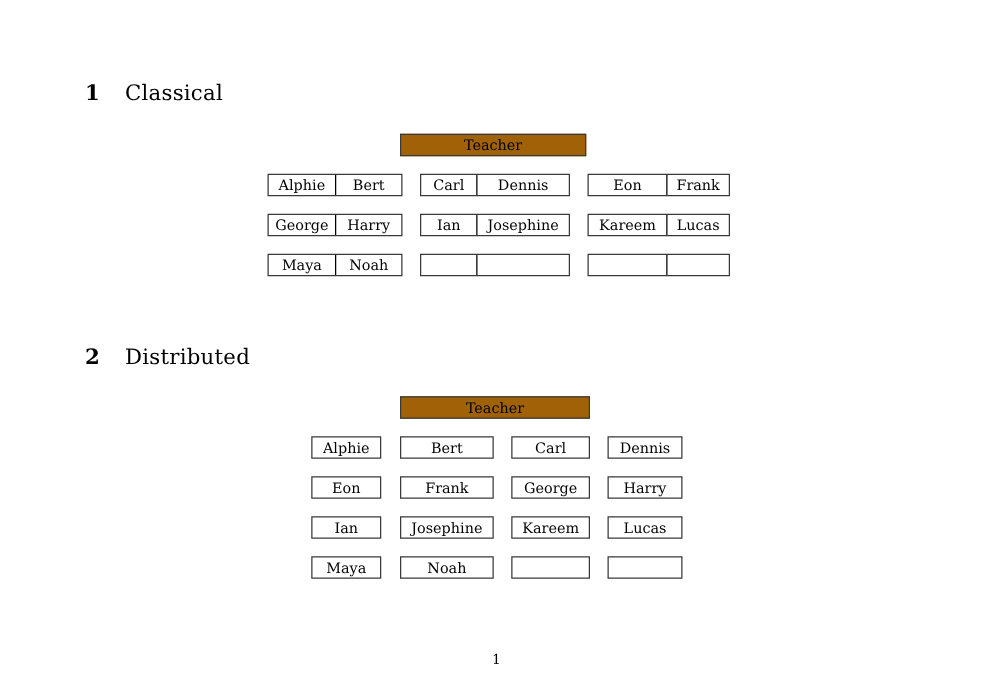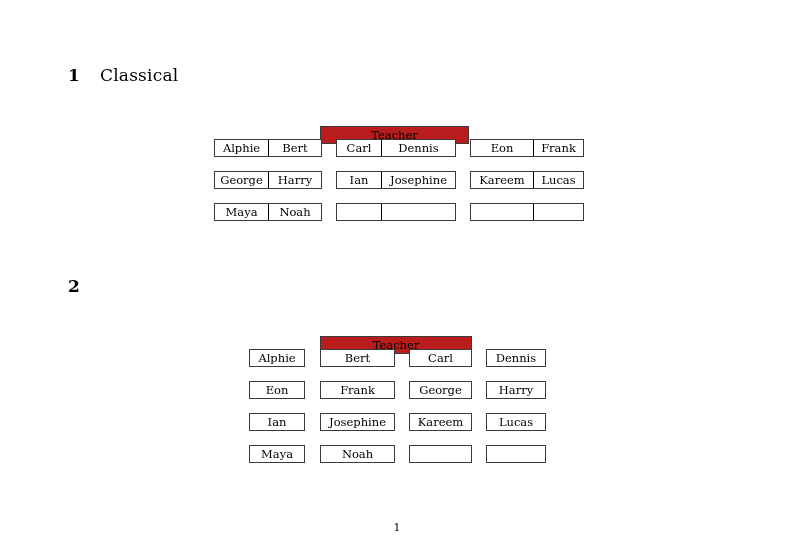--- a/index.html
+++ b/index.html
@@ -46,22 +46,21 @@
   }
 
   .teacher-box {
     position: absolute;
     box-sizing: border-box;
     border: 1px solid #3a3a3a;
     height: 18px;
     line-height: 16px;
     text-align: center;
     font-size: 11.5px;
-    background: #b91c1c;
-    margin-top: 19px;
+    background: #a16207;
   }
 
   .row {
     position: absolute;
     display: flex;
     height: 18px;
   }
 
   .grp {
     display: flex;
@@ -164,20 +163,21 @@
       <div class="grp">
         <div class="cell" style="width:62px;"></div>
         <div class="cell" style="width:50px;"></div>
       </div>
     </div>
 
   </div>
 
   <div class="section-heading" style="left:68px; top:276px;">
     <span class="sec-num">2</span>
+    <span class="sec-title">Distributed</span>
   </div>
 
   <div class="tbl-block">
 
     <div class="teacher-box" style="left:320px; top:317px; width:152px;">Teacher</div>
 
     <div class="row" style="left:249px; top:349px;">
       <div class="box" style="width:56px;">Alphie</div>
       <div class="box" style="width:75px; margin-left:15px;">Bert</div>
       <div class="box" style="width:63px; margin-left:14px;">Carl</div>

